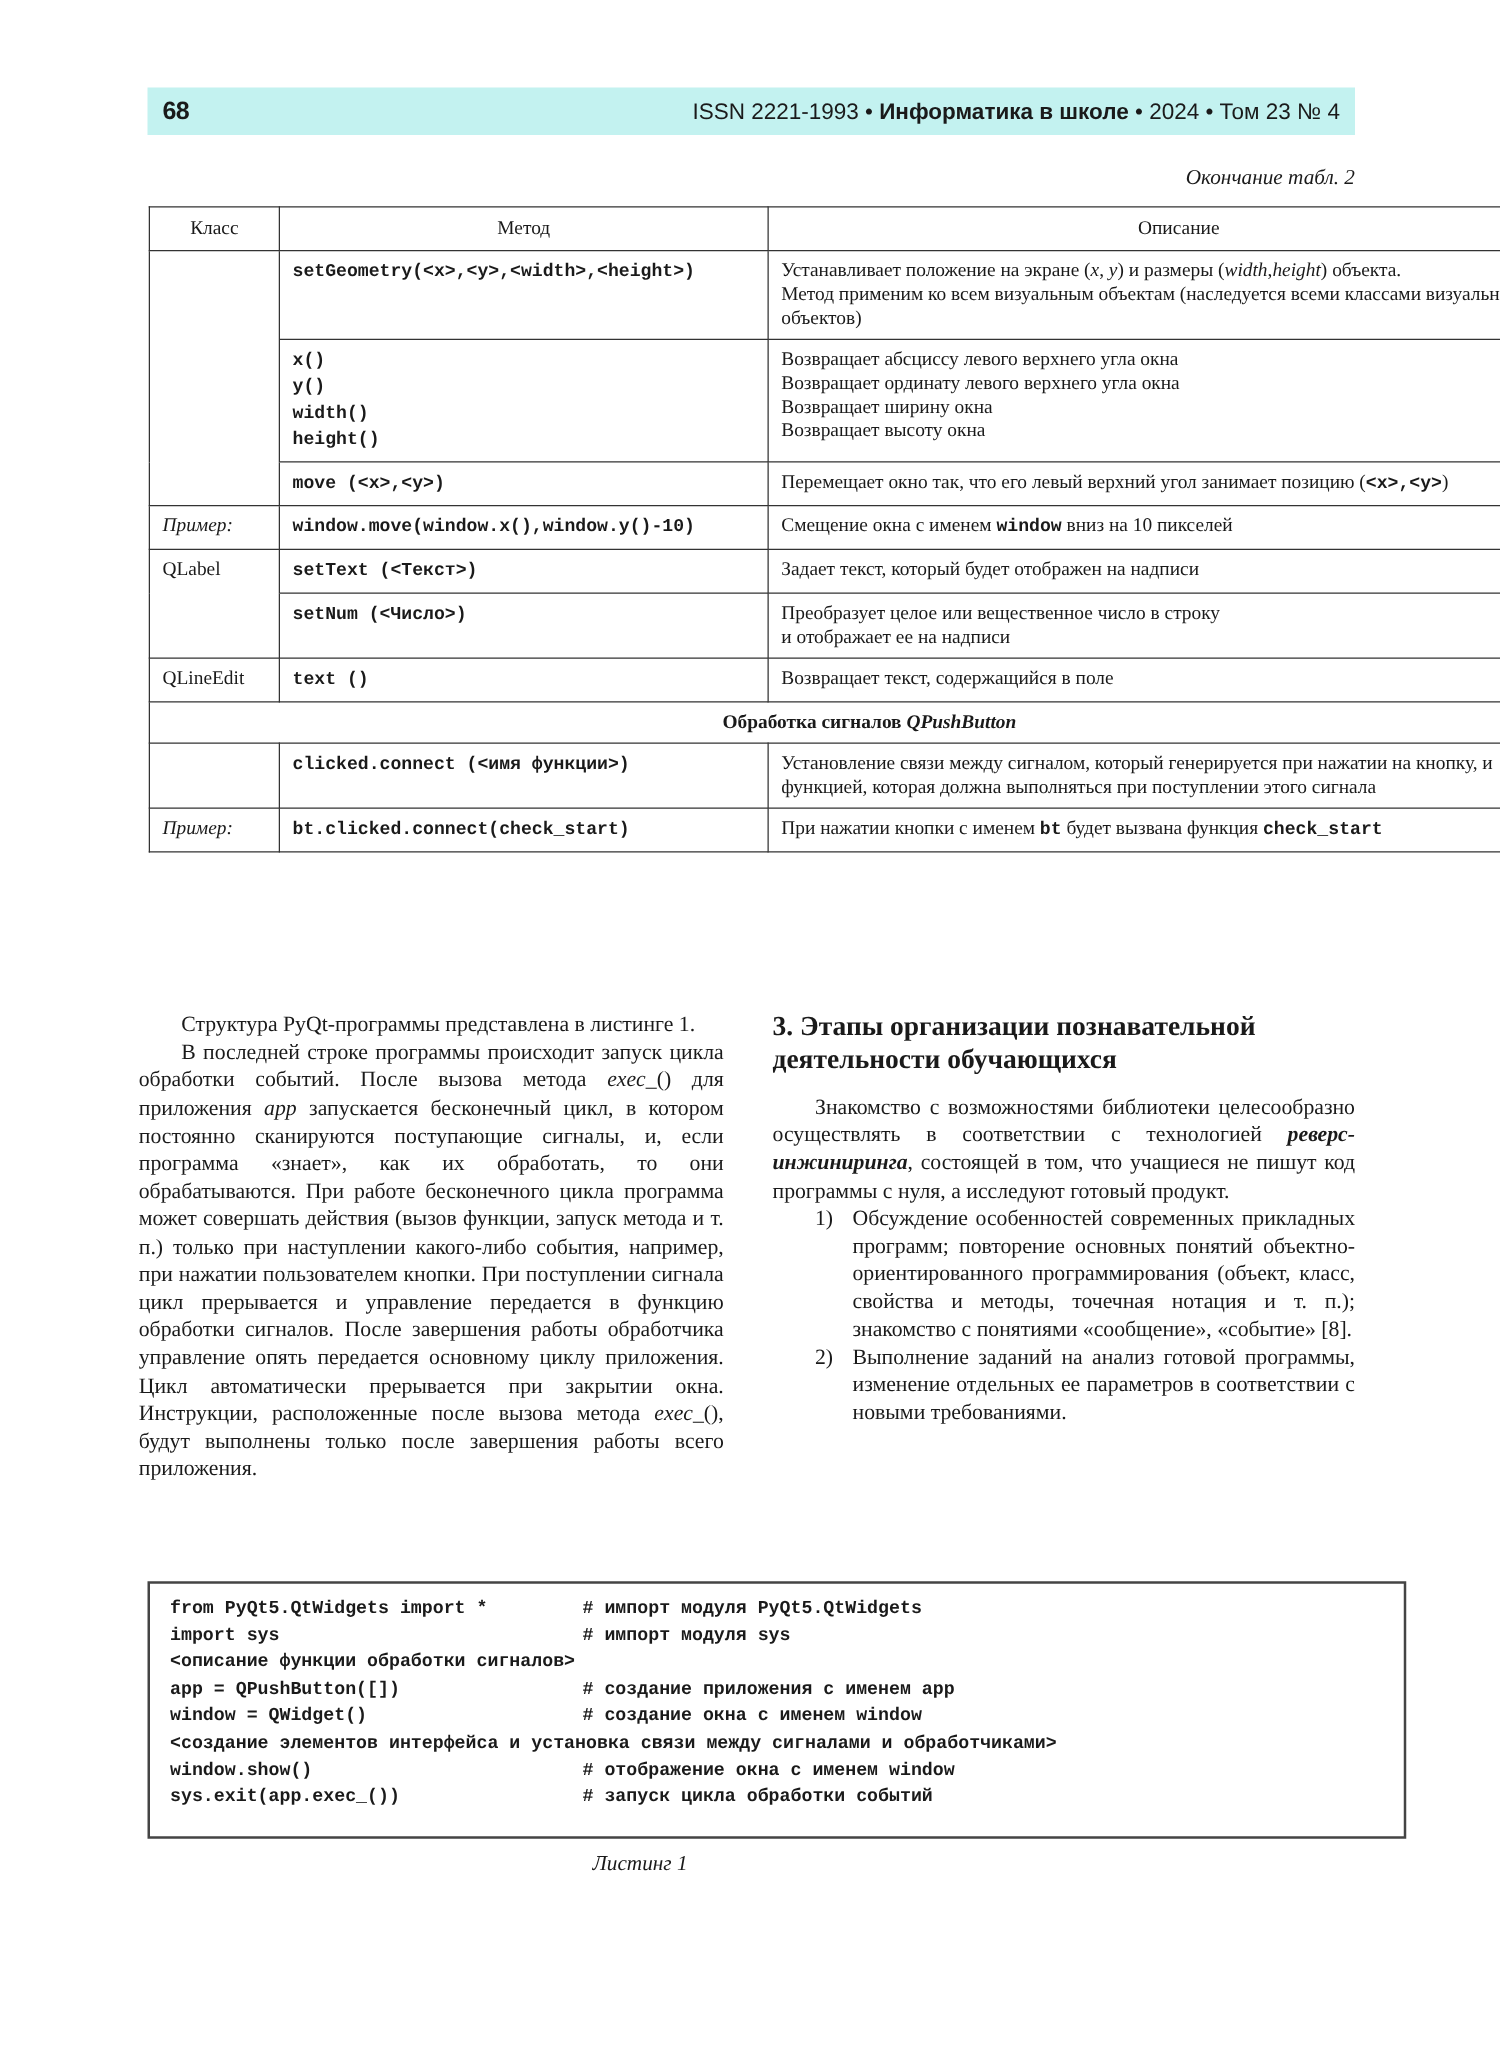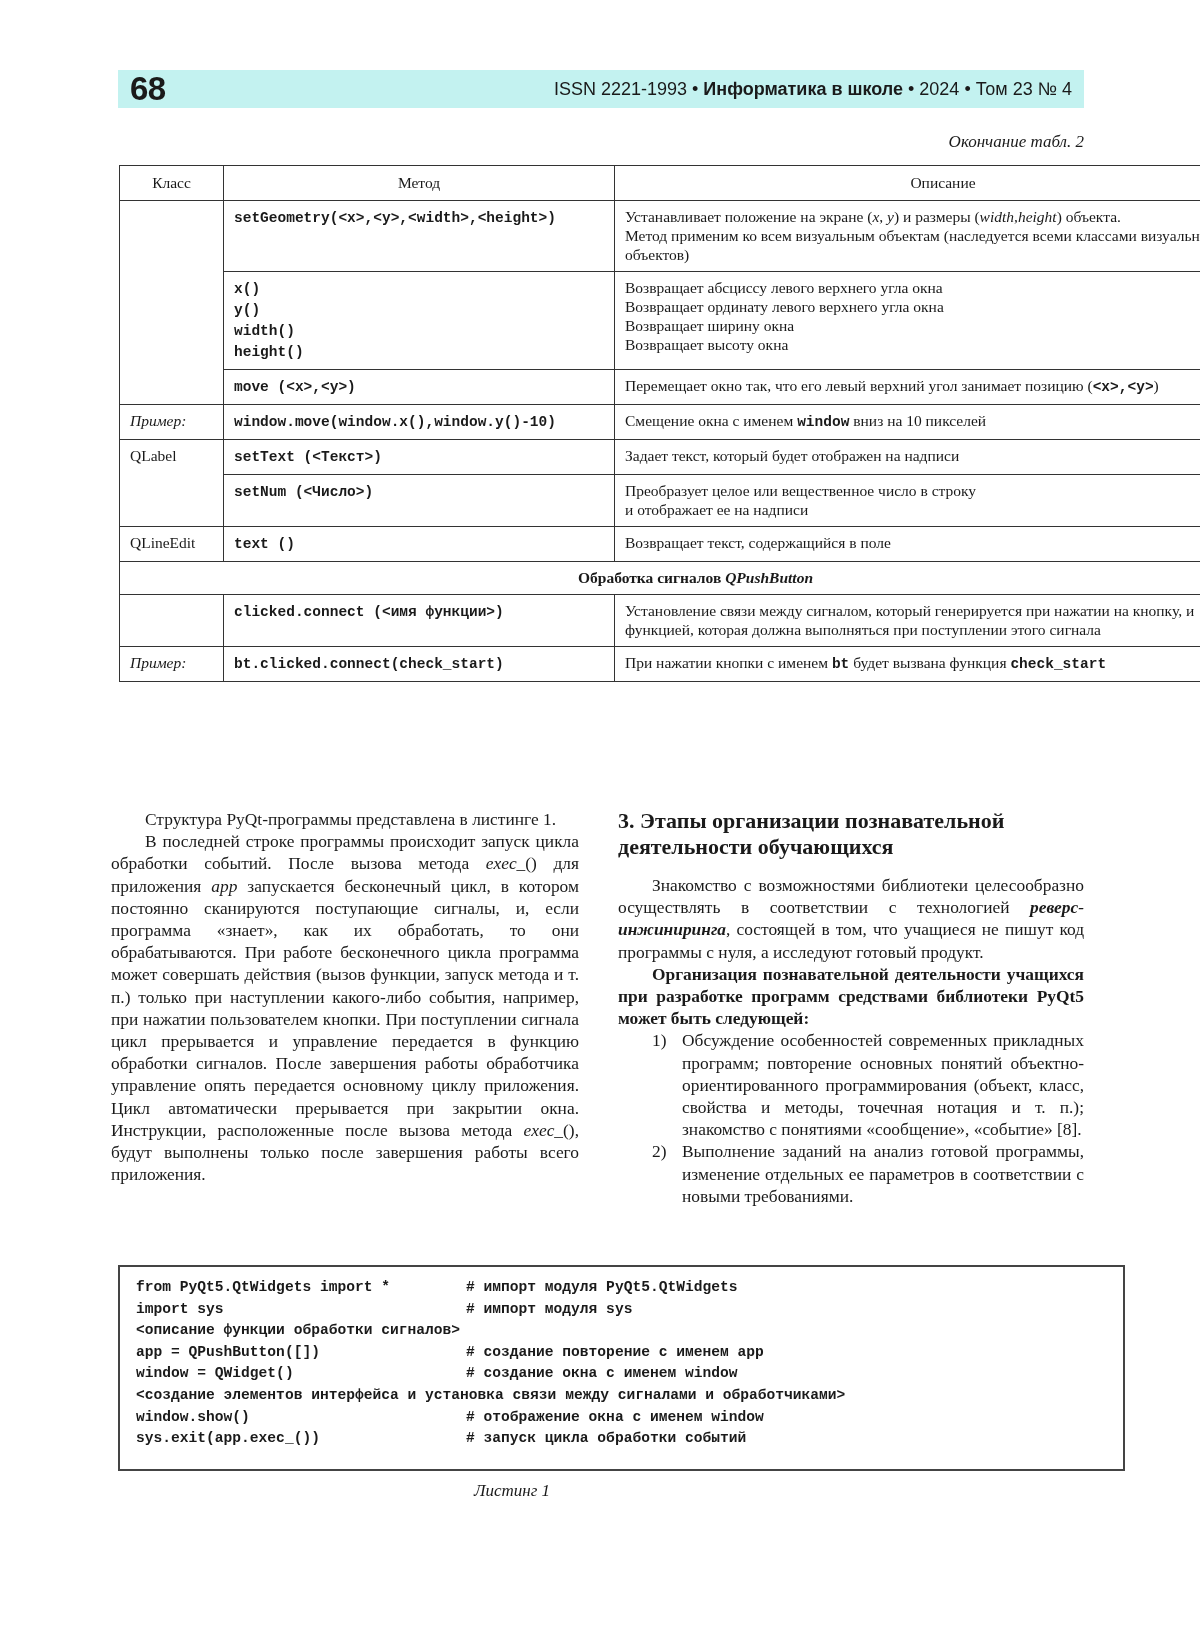--- a/index.html
+++ b/index.html
@@ -1,18 +1,18 @@
 <!DOCTYPE html>
 <html><head>
 <meta charset="utf-8">
 <style>
   html, body { margin: 0; padding: 0; background: #ffffff; }
   body { width: 1200px; height: 1637px; position: relative; overflow: hidden; color: #1a1a1a; font-family: "Liberation Serif", serif; }
   .header { position: absolute; left: 118px; top: 70px; width: 966px; height: 38px; background: #c3f2f0; display: flex; align-items: center; justify-content: space-between; box-sizing: border-box; padding: 0 12px 0 12px; font-family: "Liberation Sans", sans-serif; }
-  .page-num { font-weight: bold; font-size: 33px; letter-spacing: -0.5px; }
+  .page-num { font-weight: bold; font-size: 20px; letter-spacing: -0.5px; }
   .journal { font-size: 18px; }
   .journal b { font-weight: bold; }
   .table-cont { position: absolute; right: 116px; top: 132px; font-style: italic; font-size: 17px; }
   table.main { position: absolute; left: 119px; top: 165px; width: 1153px; border-collapse: collapse; font-size: 15.5px; line-height: 19px; }
   table.main td, table.main th { border: 1.5px solid #333; vertical-align: top; padding: 6px 10px 7px 10px; }
   table.main th { font-weight: normal; text-align: center; padding: 7px 10px 8px 10px; }
   .c1 { width: 83px; }
   .c2 { width: 370px; }
   .mono { font-family: "Liberation Mono", monospace; font-weight: bold; font-size: 14.5px; white-space: pre; }
   .it { font-style: italic; }
@@ -110,37 +110,36 @@
 
 <div class="col left" id="leftcol">
     <p>Структура PyQt-программы представлена в листинге 1.</p>
     <p>В последней строке программы происходит запуск цикла обработки событий. После вызова метода <i>exec_</i>() для приложения <i>app</i> запускается бесконечный цикл, в котором постоянно сканируются поступающие сигналы, и, если программа «знает», как их обработать, то они обрабатываются. При работе бесконечного цикла программа может совершать действия (вызов функции, запуск метода и т. п.) только при наступлении какого-либо события, например, при нажатии пользователем кнопки. При поступлении сигнала цикл прерывается и управление передается в функцию обработки сигналов. После завершения работы обработчика управление опять передается основному циклу приложения. Цикл автоматически прерывается при закрытии окна. Инструкции, расположенные после вызова метода <i>exec_</i>(), будут выполнены только после завершения работы всего приложения.</p>
   </div>
 
 <div class="col right">
   <h2>3. Этапы организации познавательной деятельности обучающихся</h2>
   <div id="rightparas">
       <p>Знакомство с возможностями библиотеки целесообразно осуществлять в соответствии с технологией <b><i>реверс-инжиниринга</i></b>, состоящей в том, что учащиеся не пишут код программы с нуля, а исследуют готовый продукт.</p>
-      <p><b>Организация познавательной деятельности учащихся при разработке программ средствами библиотеки PyQt5 может быть следующей:</b></p>
     </div>
   <ol id="rightlist" style="list-style: none; padding-left: 32px;">
       <li style="display: flex;">
         <span style="min-width: 24px; margin-right: 6px;">1)</span>
         <span>Обсуждение особенностей современных прикладных программ; повторение основных понятий объектно-ориентированного программирования (объект, класс, свойства и методы, точечная нотация и т. п.); знакомство с понятиями «сообщение», «событие» [8].</span>
       </li>
       <li style="display: flex;">
         <span style="min-width: 24px; margin-right: 6px;">2)</span>
         <span>Выполнение заданий на анализ готовой программы, изменение отдельных ее параметров в соответствии с новыми требованиями.</span>
       </li>
     </ol>
 </div>
 
 <div class="listing" id="listing">
     <div class="code-line"><span class="code">from PyQt5.QtWidgets import *</span><span># импорт модуля PyQt5.QtWidgets</span></div>
     <div class="code-line"><span class="code">import sys</span><span># импорт модуля sys</span></div>
     <div class="code-line"><span>&lt;описание функции обработки сигналов&gt;</span></div>
-    <div class="code-line"><span class="code">app = QPushButton([])</span><span># создание повторение с именем app</span></div>
+    <div class="code-line"><span class="code">app = QPushButton([])</span><span># создание приложения с именем app</span></div>
     <div class="code-line"><span class="code">window = QWidget()</span><span># создание окна с именем window</span></div>
     <div class="code-line"><span>&lt;создание элементов интерфейса и установка связи между сигналами и обработчиками&gt;</span></div>
     <div class="code-line"><span class="code">window.show()</span><span># отображение окна с именем window</span></div>
     <div class="code-line"><span class="code">sys.exit(app.exec_())</span><span># запуск цикла обработки событий</span></div>
   </div>
 <div class="caption">Листинг 1</div>
 
 </body></html>

